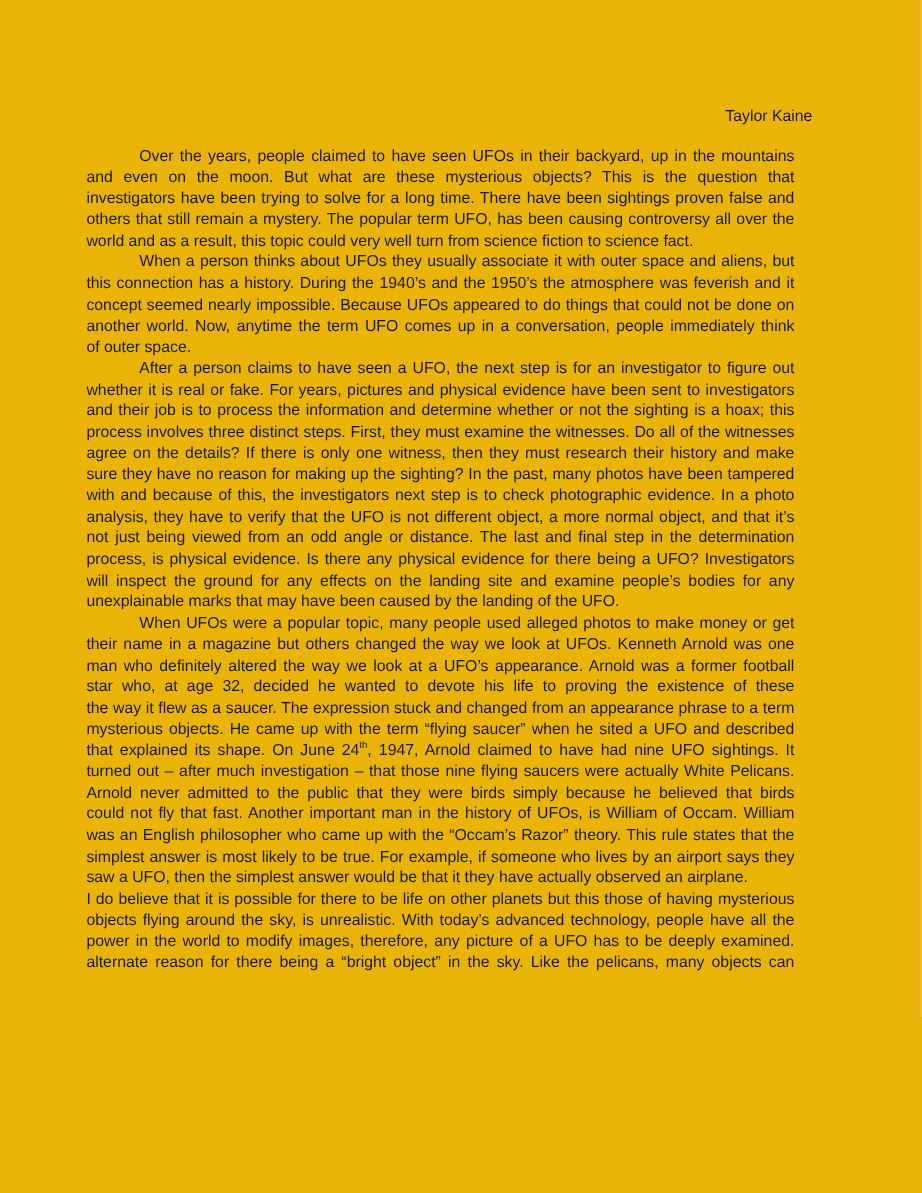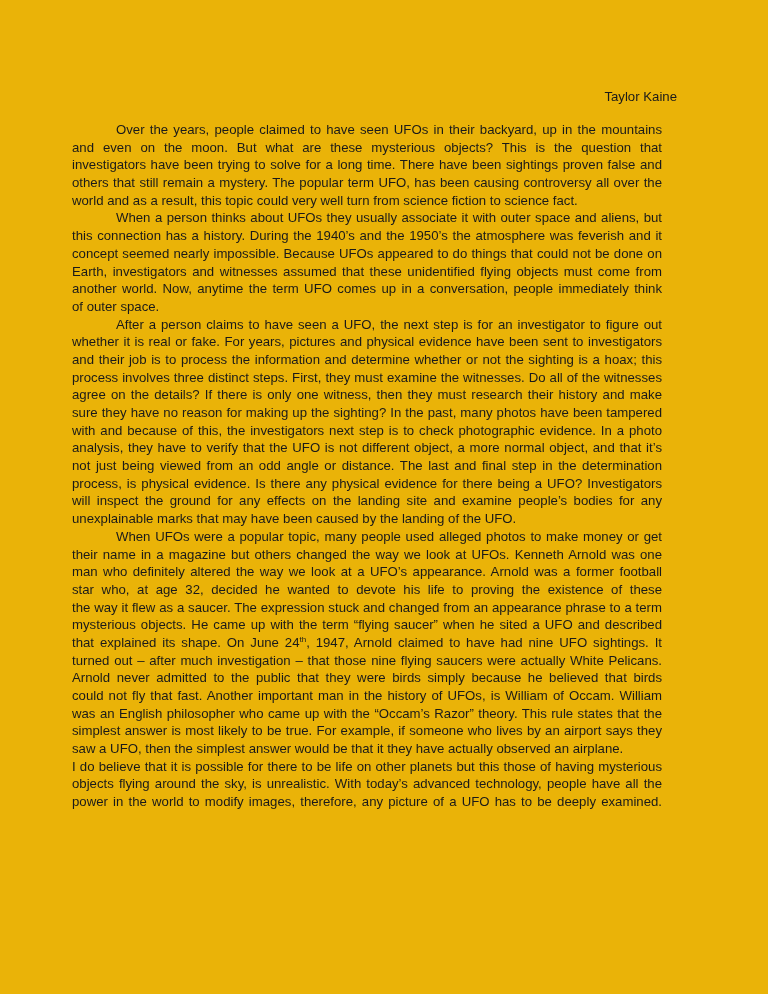--- a/index.html
+++ b/index.html
@@ -35,21 +35,20 @@
       <span class="line">and even on the moon. But what are these mysterious objects? This is the question that</span>
       <span class="line">investigators have been trying to solve for a long time. There have been sightings proven false and</span>
       <span class="line">others that still remain a mystery. The popular term UFO, has been causing controversy all over the</span>
       <span class="line last">world and as a result, this topic could very well turn from science fiction to science fact.</span>
     </div>
 
     <div>
       <span class="line indent">When a person thinks about UFOs they usually associate it with outer space and aliens, but</span>
       <span class="line">this connection has a history. During the 1940’s and the 1950’s the atmosphere was feverish and it</span>
       <span class="line">concept seemed nearly impossible. Because UFOs appeared to do things that could not be done on</span>
-      <span class="line">Earth, investigators and witnesses assumed that these unidentified flying objects must come from</span>
       <span class="line">another world. Now, anytime the term UFO comes up in a conversation, people immediately think</span>
       <span class="line last">of outer space.</span>
     </div>
 
     <div>
       <span class="line indent">After a person claims to have seen a UFO, the next step is for an investigator to figure out</span>
       <span class="line">whether it is real or fake. For years, pictures and physical evidence have been sent to investigators</span>
       <span class="line">and their job is to process the information and determine whether or not the sighting is a hoax; this</span>
       <span class="line">process involves three distinct steps. First, they must examine the witnesses. Do all of the witnesses</span>
       <span class="line">agree on the details? If there is only one witness, then they must research their history and make</span>
@@ -75,15 +74,16 @@
       <span class="line">could not fly that fast.  Another important man in the history of UFOs, is William of Occam. William</span>
       <span class="line">was an English philosopher who came up with the “Occam’s Razor” theory. This rule states that the</span>
       <span class="line">simplest answer is most likely to be true. For example, if someone who lives by an airport says they</span>
       <span class="line last">saw a UFO, then the simplest answer would be that it they have actually observed an airplane.</span>
     </div>
 
     <div>
       <span class="line">I do believe that it is possible for there to be life on other planets but this those of having mysterious</span>
       <span class="line">objects flying around the sky, is unrealistic. With today’s advanced technology, people have all the</span>
       <span class="line">power in the world to modify images, therefore, any picture of a UFO has to be deeply examined.</span>
+      <span class="line">alternate reason for there being a “bright object” in the sky. Like the pelicans, many objects can</span>
     </div>
   </div>
 </div>
 
 </body></html>

